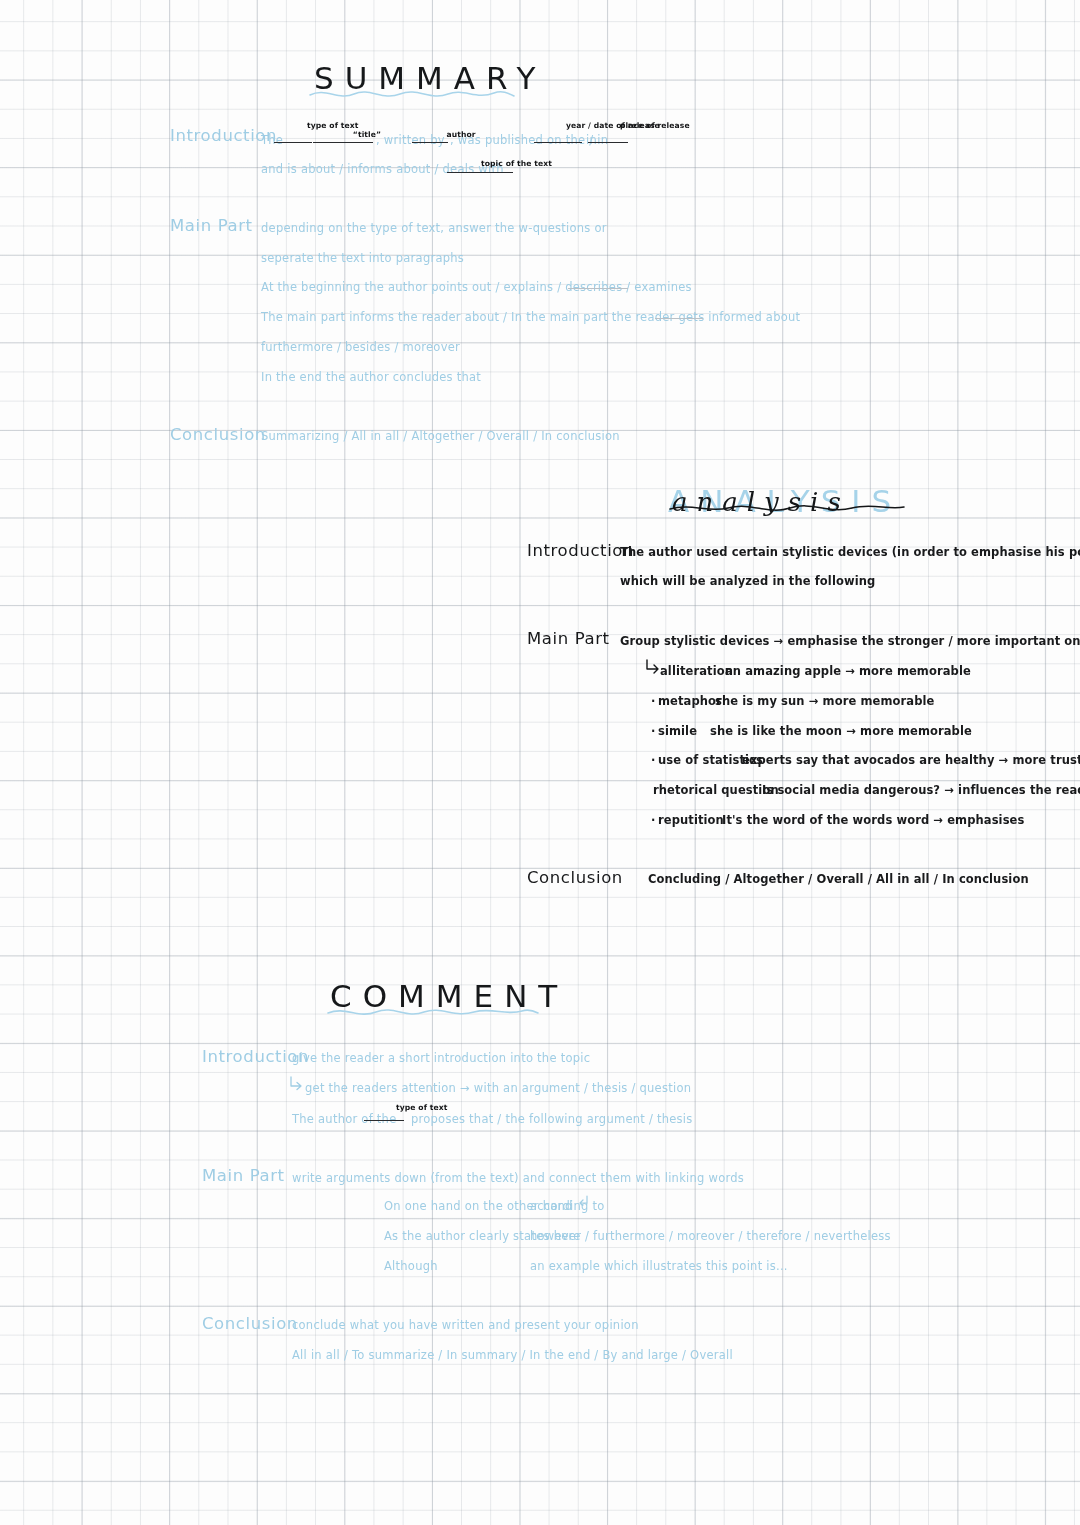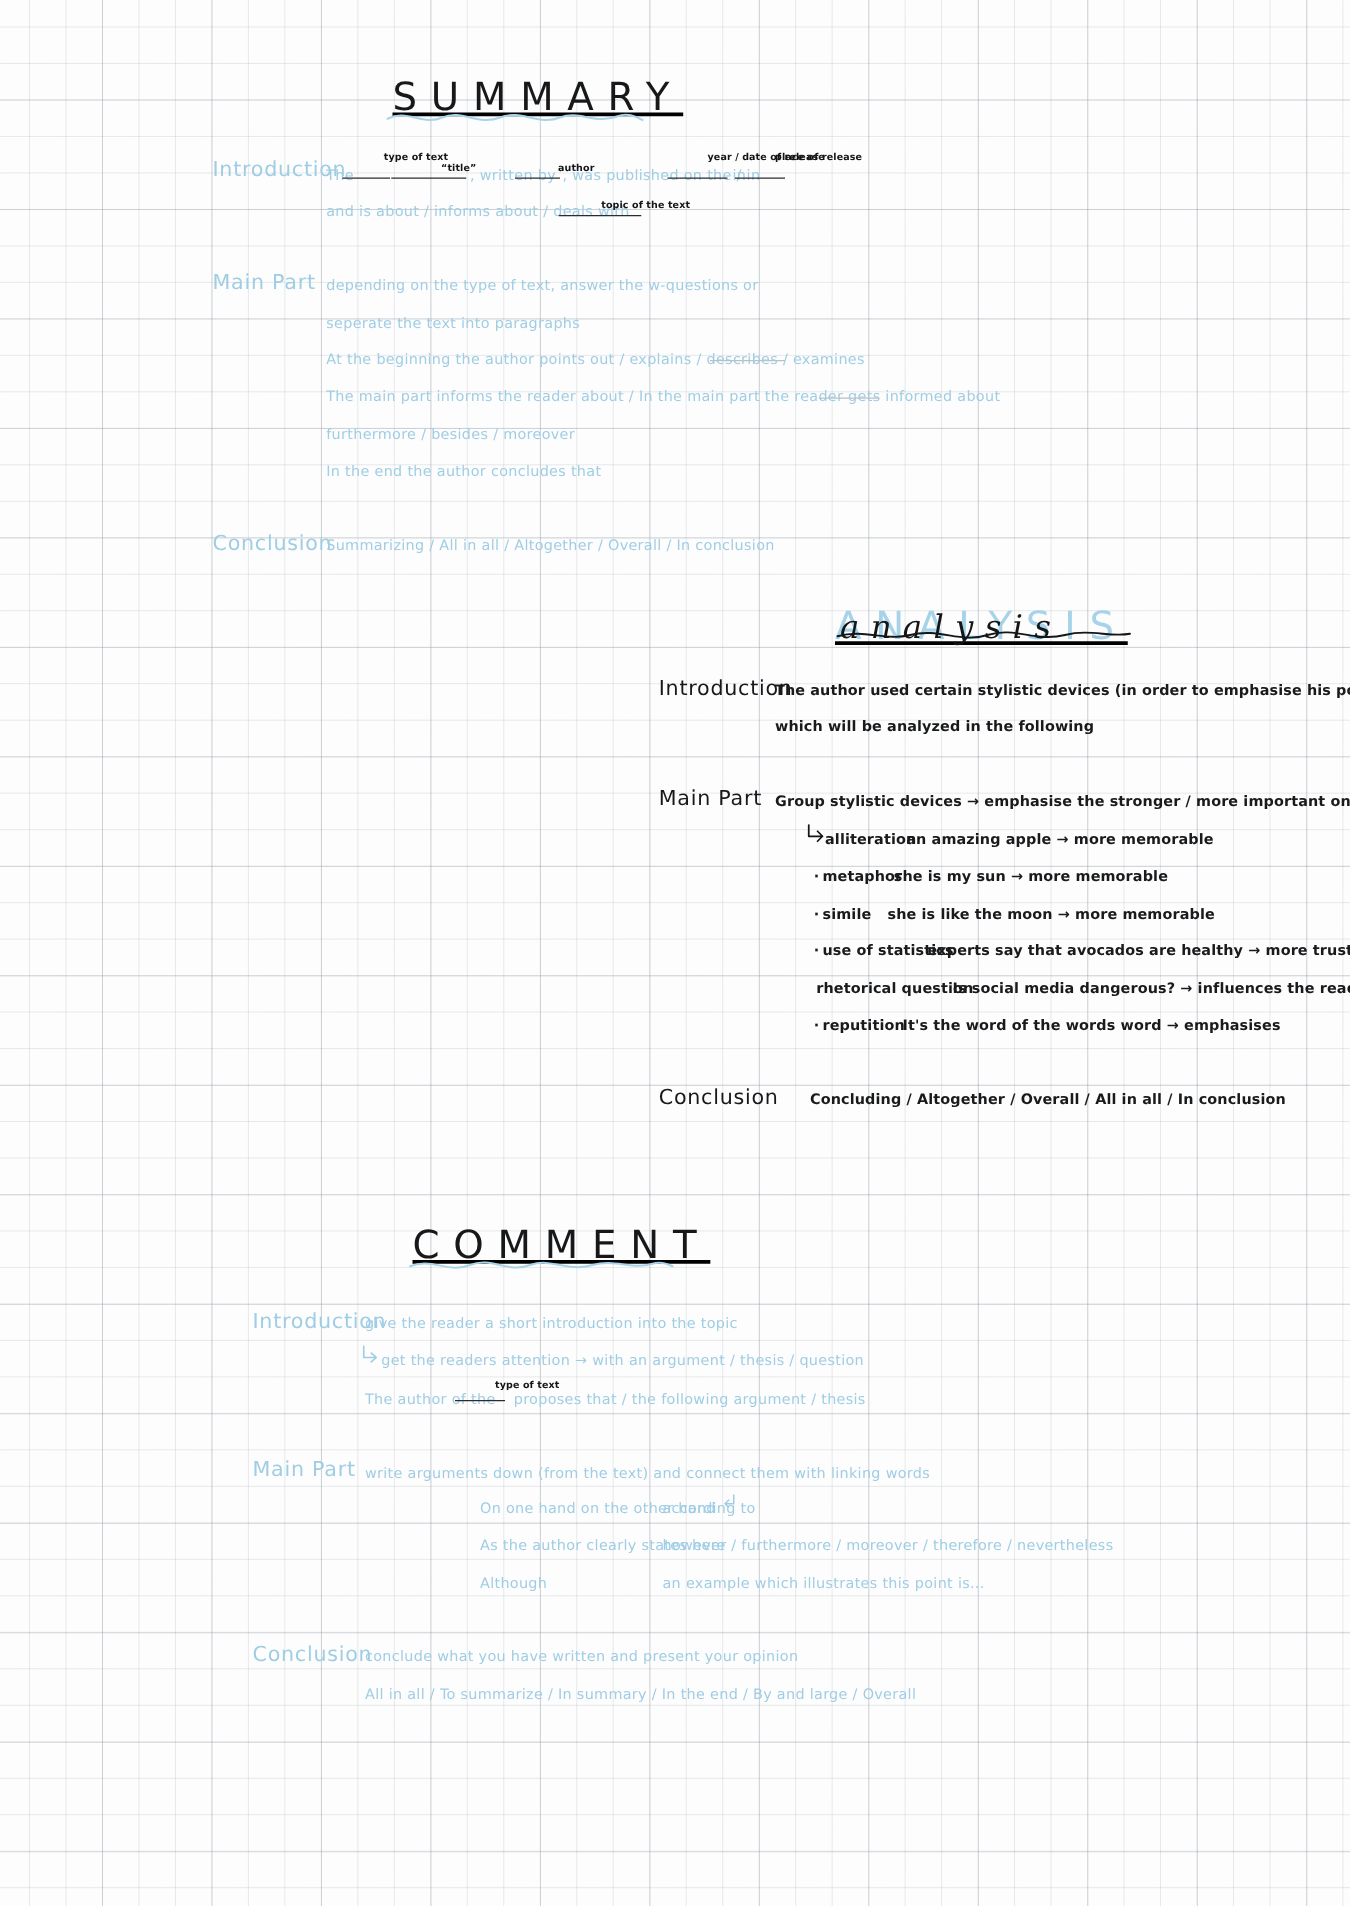--- a/index.html
+++ b/index.html
@@ -92,21 +92,21 @@
     letter-spacing: 11px;
     font-weight: 400;
     font-family: "DejaVu Sans", sans-serif;
   }
   .title.outline {
     color: #16181a;
   }
   .title.lightblue {
     color: #a6d3e9;
   }
-  .title-wrap { position: absolute; text-decoration: underline; }
+  .title-wrap { position: absolute; }
   .squiggle { position: absolute; pointer-events: none; }
 
   
   .cursive {
     position: absolute;
     font-family: "DejaVu Serif", serif;
     font-style: italic;
     font-size: 26px;
     color: #141618;
     letter-spacing: 9px;

